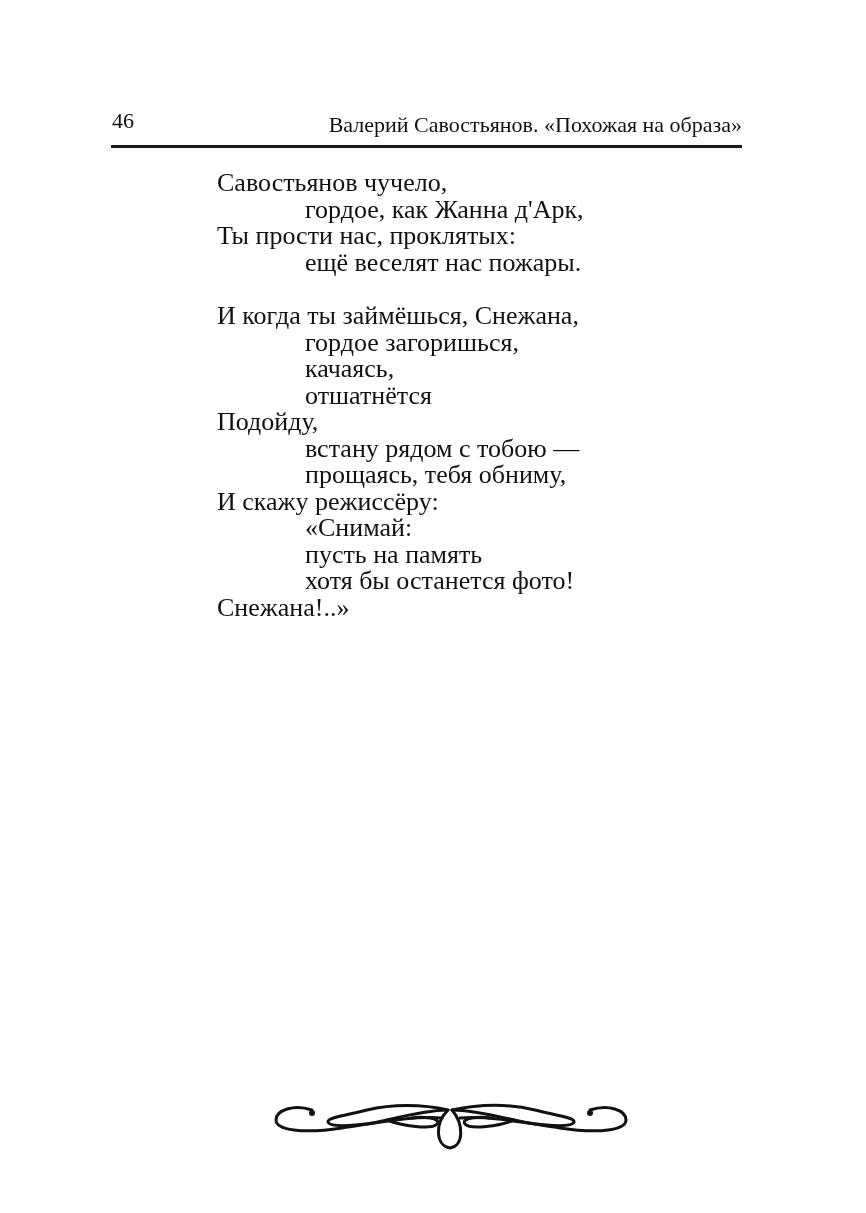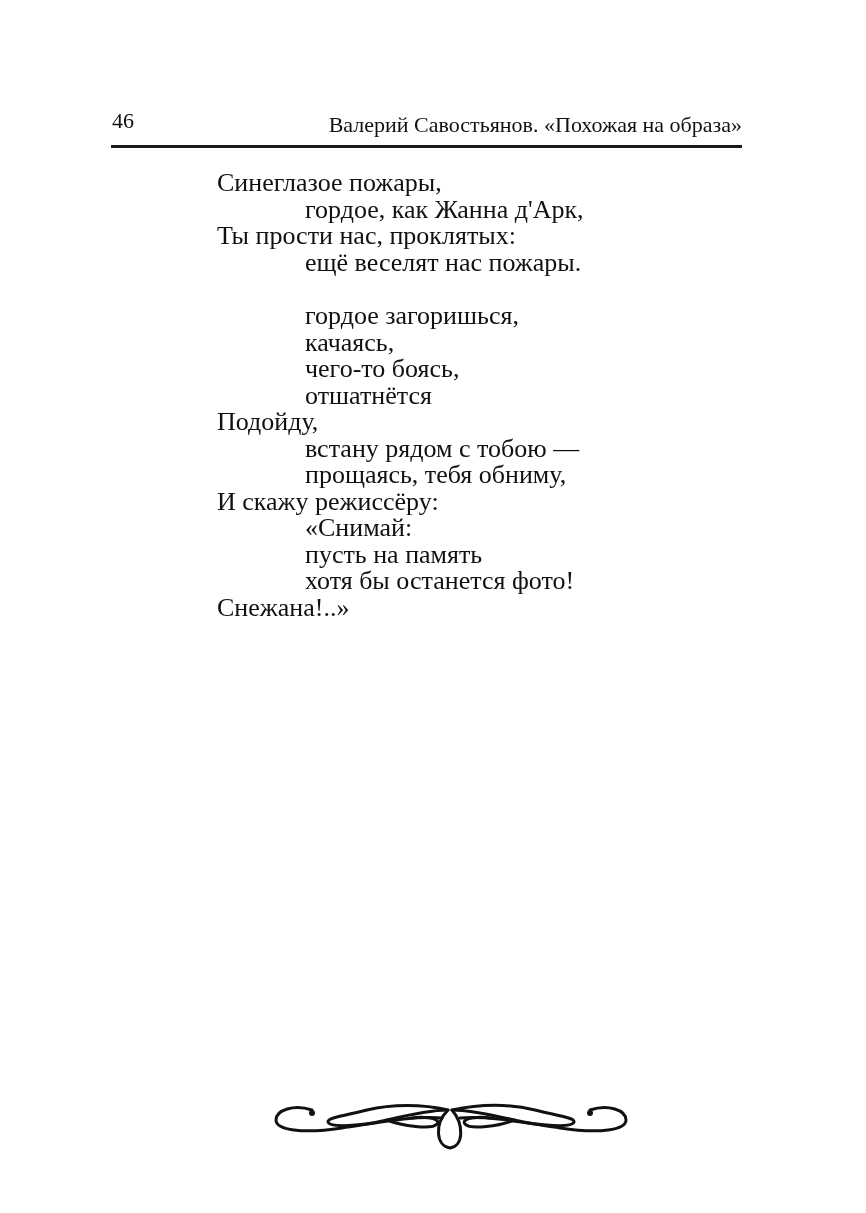--- a/index.html
+++ b/index.html
@@ -70,29 +70,29 @@
 </head>
 <body>
 
 <div>
   <div class="page-number">46</div>
   <div class="running-header">Валерий Савостьянов. «Похожая на образа»</div>
   <div class="header-rule"></div>
 
   <div class="poem">
     <div class="stanza">
-      <span class="line">Синеглазое пожары,</span>
+      <span class="line">Савостьянов чучело,</span>
       <span class="line indent">гордое, как Жанна д'Арк,</span>
       <span class="line">Ты прости нас, проклятых:</span>
       <span class="line indent">ещё веселят нас пожары.</span>
     </div>
     <div class="stanza">
+      <span class="line">И когда ты займёшься, Снежана,</span>
       <span class="line indent">гордое загоришься,</span>
       <span class="line indent">качаясь,</span>
-      <span class="line indent">чего-то боясь,</span>
       <span class="line indent">отшатнётся</span>
       <span class="line">Подойду,</span>
       <span class="line indent">встану рядом с тобою —</span>
       <span class="line indent">прощаясь, тебя обниму,</span>
       <span class="line">И скажу режиссёру:</span>
       <span class="line indent">«Снимай:</span>
       <span class="line indent">пусть на память</span>
       <span class="line indent">хотя бы останется фото!</span>
       <span class="line">Снежана!..»</span>
     </div>

